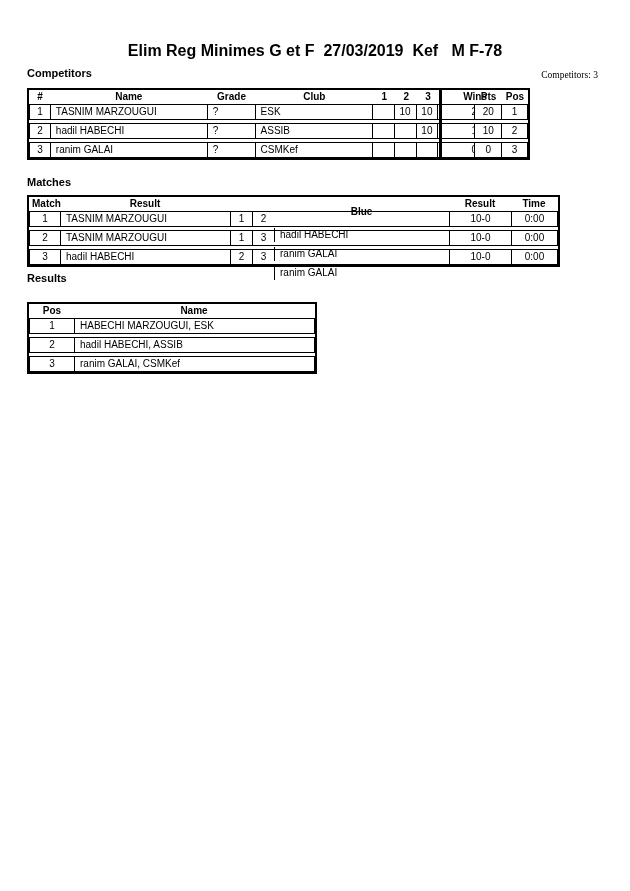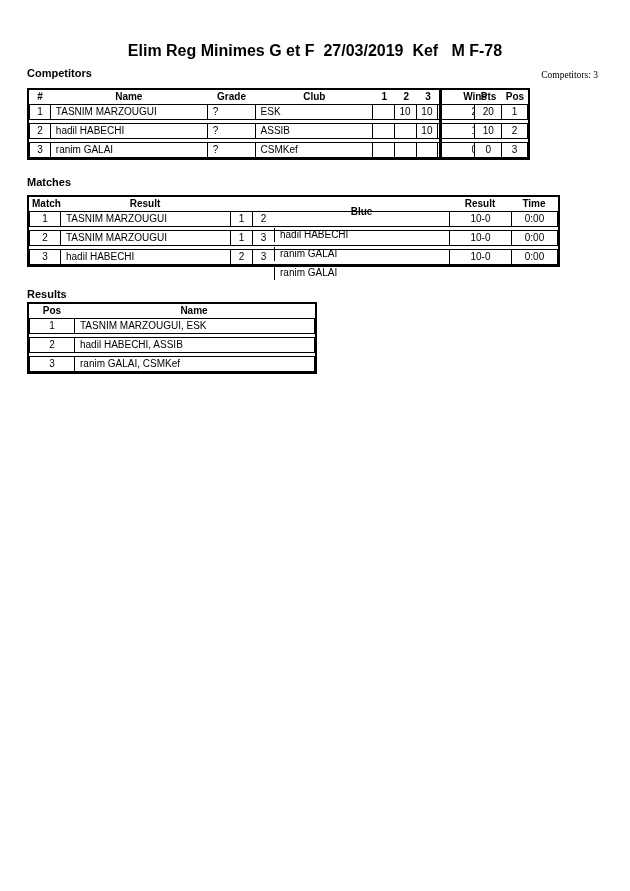--- a/index.html
+++ b/index.html
@@ -28,21 +28,21 @@
   }
 
   .section-title {
     position: absolute;
     font-size: 11px;
     font-weight: bold;
     white-space: nowrap;
   }
   #competitors-title { top: 67px; left: 27px; width: 413px; }
   #matches-title    { top: 176px; left: 27px; width: 531px; }
-  #results-title    { top: 288px; left: 27px; width: 288px; }
+  #results-title    { top: 272px; left: 27px; width: 288px; }
 
   .count-label {
     position: absolute;
     top: 70px;
     left: 440px;
     width: 158px;
     text-align: right;
     font-size: 9.5px;
     font-family: Liberation Serif, serif;
   }
@@ -236,21 +236,21 @@
 
 <div class="section-title" id="results-title">Results</div>
 
 <div class="tbl" id="results-table">
   <div class="hdr">
     <div class="hcell r-pos">Pos</div>
     <div class="hcell r-name">Name</div>
   </div>
   <div class="trow first">
     <div class="cell r-pos">1</div>
-    <div class="cell r-name al">TASNIM MARZOUGUI, ESK</div>
+    <div class="cell r-name al">HABECHI MARZOUGUI, ESK</div>
   </div>
   <div class="trow">
     <div class="cell r-pos">2</div>
     <div class="cell r-name al">hadil HABECHI, ASSIB</div>
   </div>
   <div class="trow">
     <div class="cell r-pos">3</div>
     <div class="cell r-name al">ranim GALAI, CSMKef</div>
   </div>
 </div>

